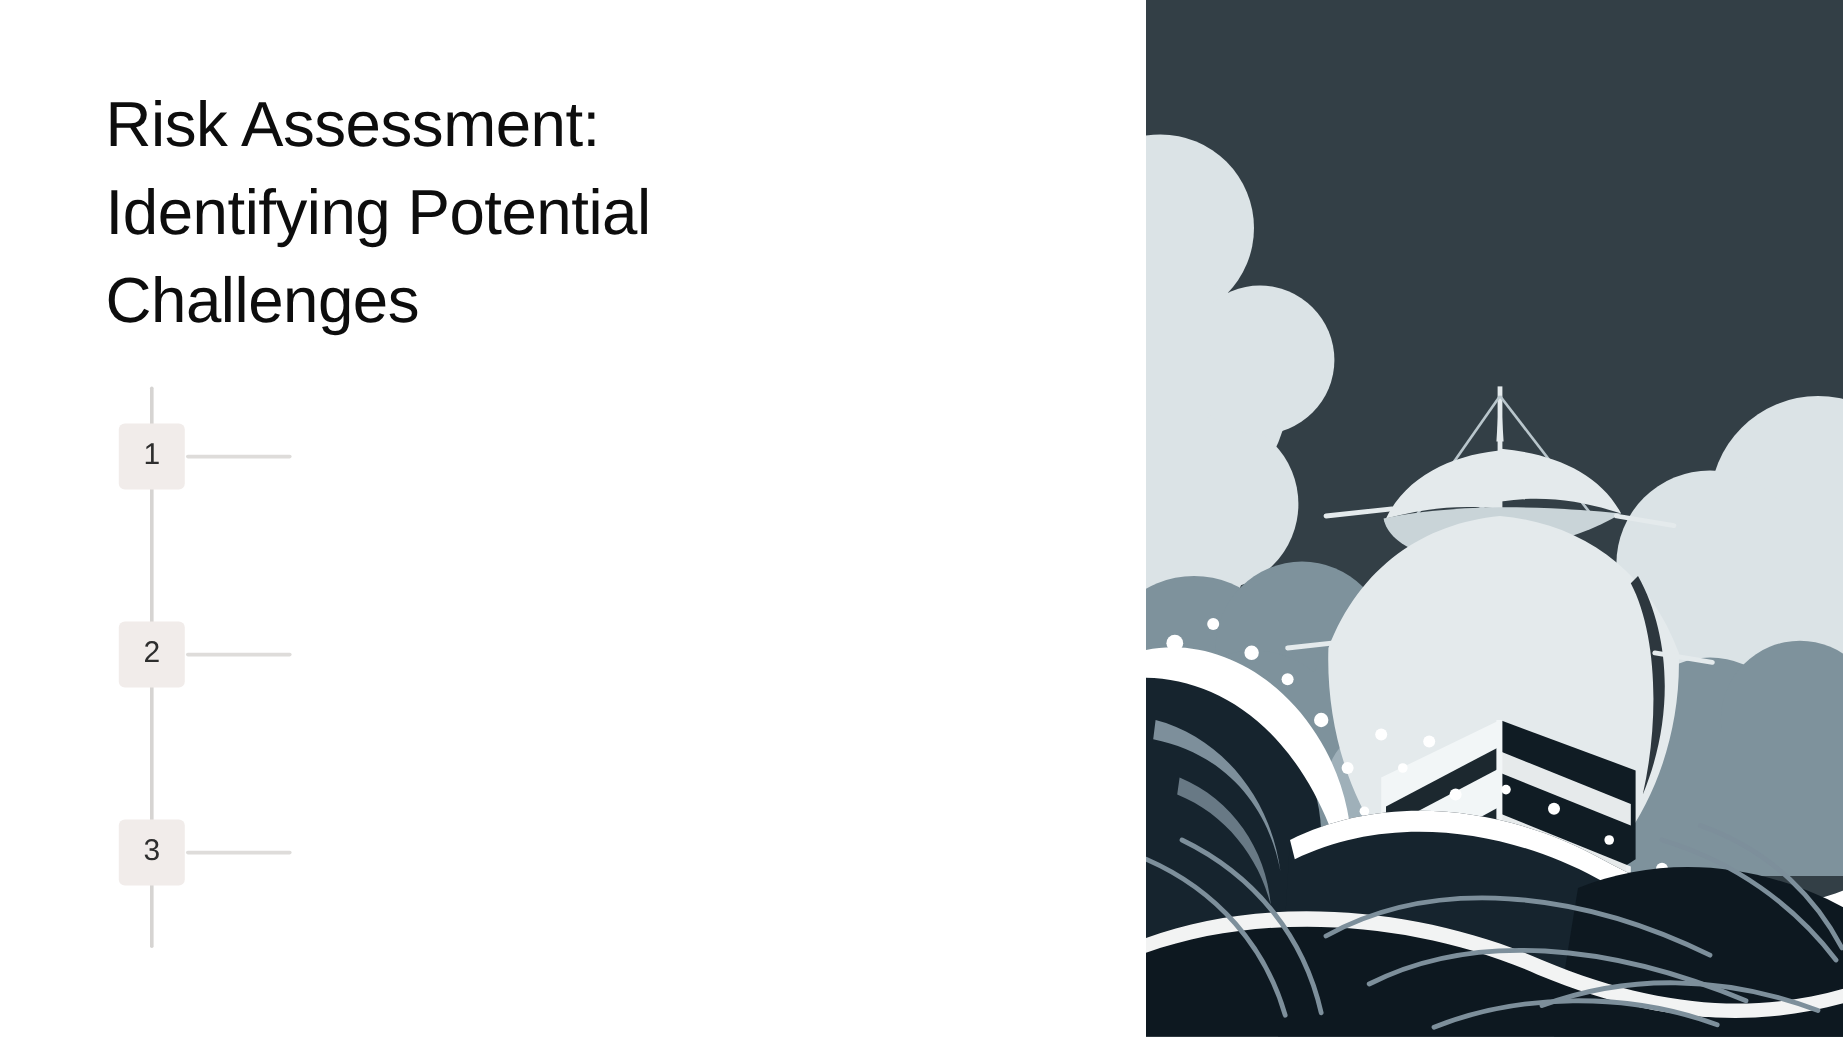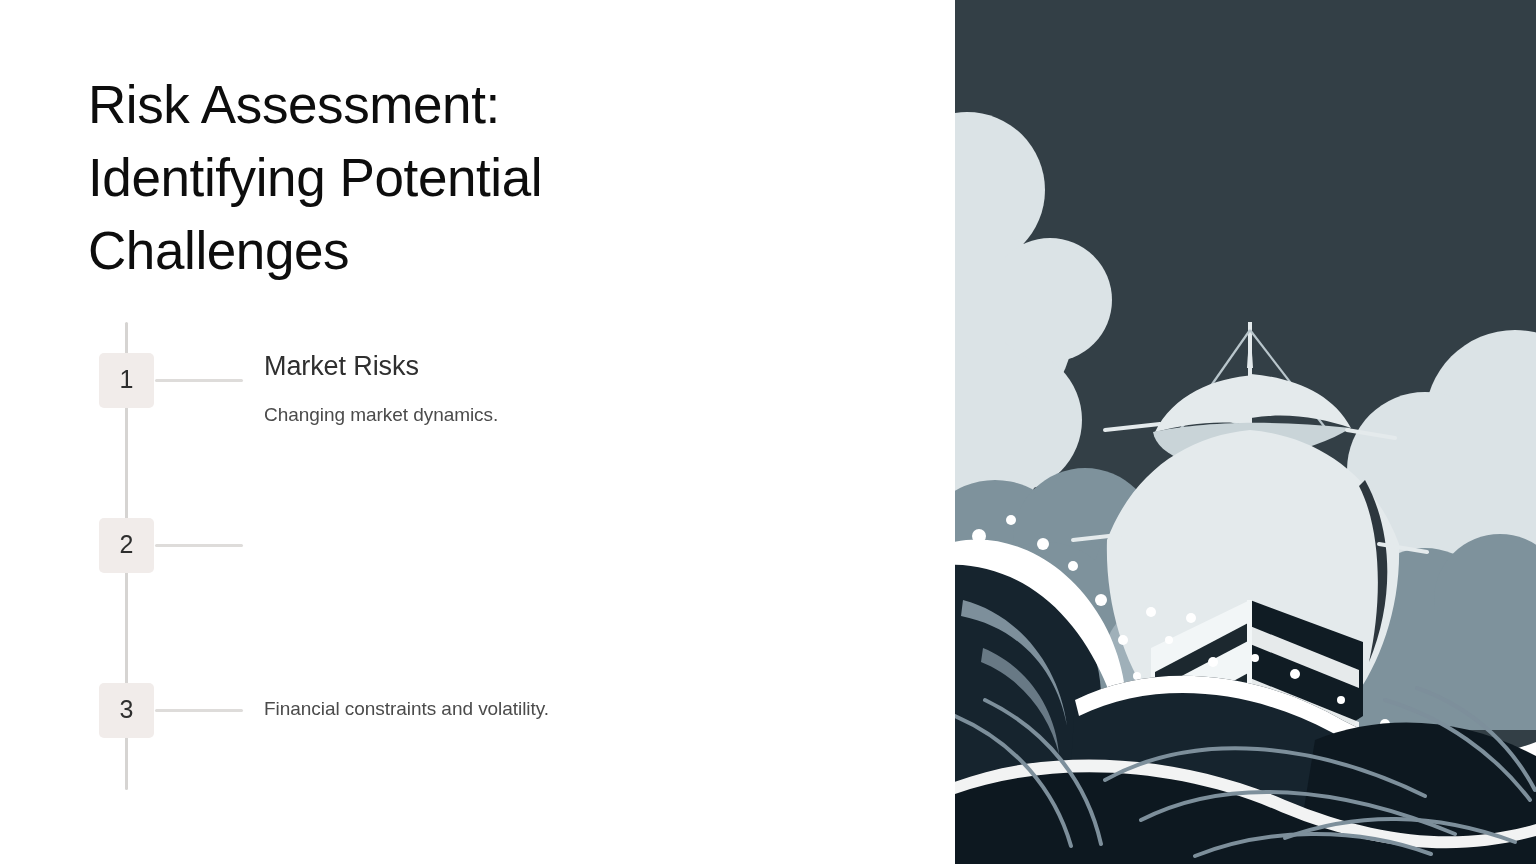--- a/index.html
+++ b/index.html
@@ -148,38 +148,33 @@
     <div class="slide-title">Risk Assessment:
 Identifying Potential
 Challenges</div>
 
     <div class="timeline">
       <div class="timeline-axis"></div>
 
       <div class="tl-item i0">
         <div class="tl-badge">1</div>
         <div class="tl-connector"></div>
-        <div class="tl-text">
-          <div class="tl-heading">Market Risks</div>
-          <div class="tl-desc">Changing market dynamics.</div>
-        </div>
       </div>
 
       <div class="tl-item i1">
         <div class="tl-badge">2</div>
         <div class="tl-connector"></div>
         <div class="tl-text">
         </div>
       </div>
 
       <div class="tl-item i2">
         <div class="tl-badge">3</div>
         <div class="tl-connector"></div>
         <div class="tl-text">
-          <div class="tl-desc">Financial constraints and volatility.</div>
         </div>
       </div>
 
     </div>
   </div>
 
   <div class="illustration">
     <svg viewBox="0 0 581 864" xmlns="http://www.w3.org/2000/svg">
       <defs>
         <clipPath id="frame">

